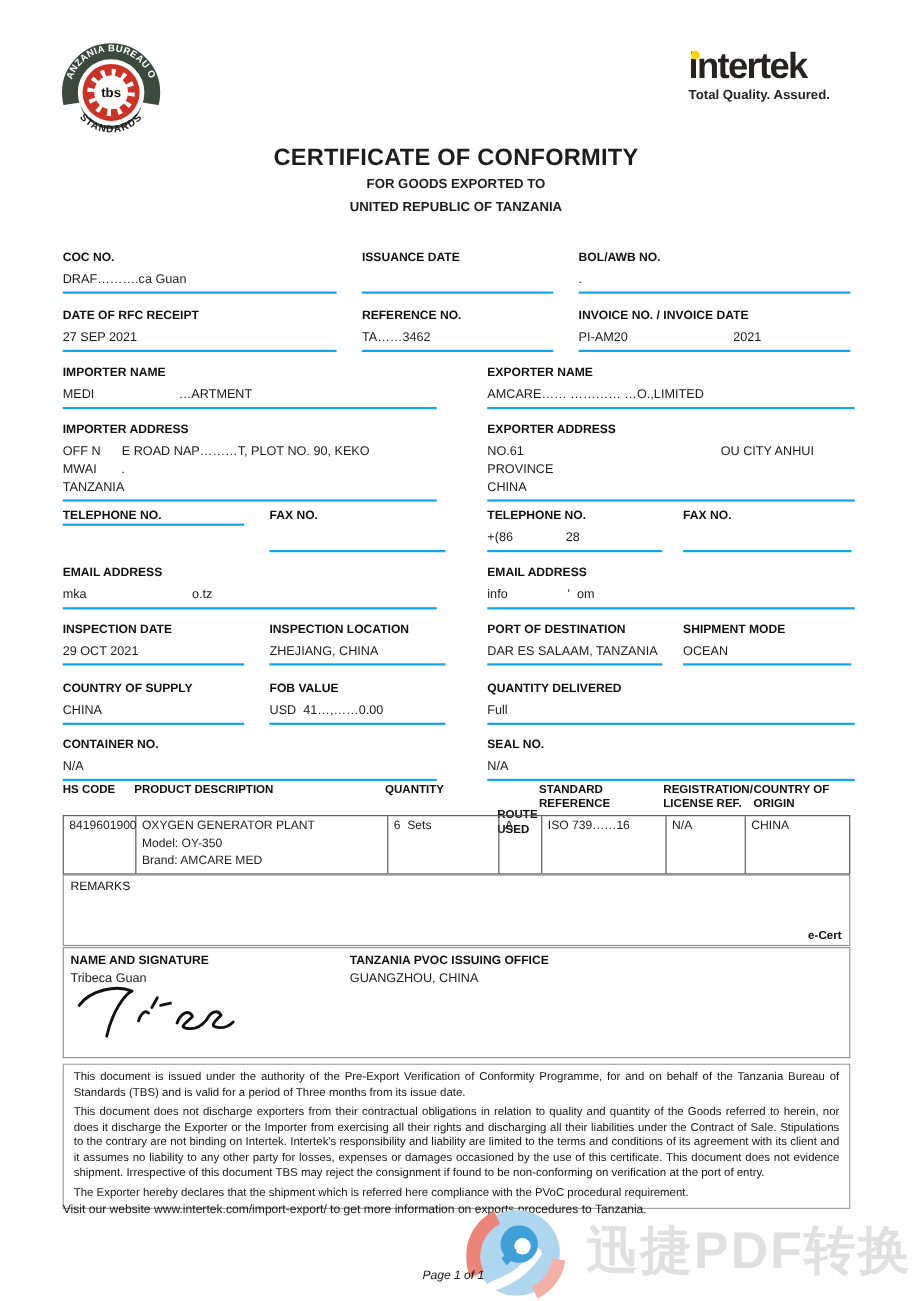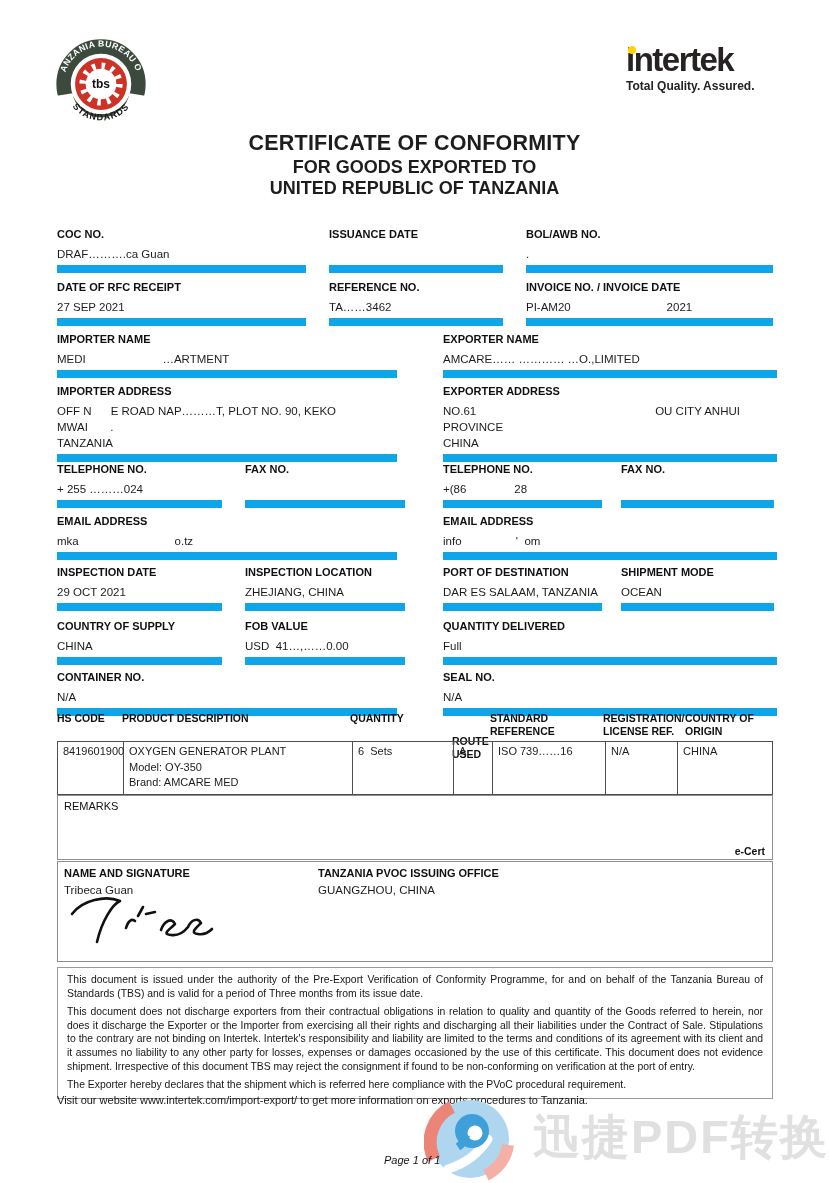--- a/index.html
+++ b/index.html
@@ -6,23 +6,23 @@
   .page{position:relative;width:829px;height:1183px;background:#fff;overflow:hidden;
         font-family:"Liberation Sans",sans-serif;color:#1c1c1c;}
   
   .tbs{position:absolute;left:53px;top:36px;width:96px;height:96px;}
   .itk{position:absolute;left:626px;top:42px;width:175px;}
   .itk-word{position:relative;font-size:33px;font-weight:bold;letter-spacing:-1.5px;color:#262222;line-height:36px;}
   .itk-dot{position:absolute;width:8px;height:8px;border-radius:50%;background:#ffd200;left:2px;top:4px;}
   .itk-tag{font-size:12px;font-weight:bold;color:#262222;margin-top:1px;}
   .title{position:absolute;left:0;top:130px;width:829px;text-align:center;font-weight:bold;color:#1d1d1d;}
   .t1{font-size:21.5px;line-height:27px;letter-spacing:.2px;}
-  .t2{font-size:18px;line-height:21px;}
-  
-  .field{position:absolute;border-bottom:8px solid #0ea5e9;}
+  .t2{font-size:12px;line-height:21px;}
+  
+  .field{position:absolute;border-bottom:2px solid #0ea5e9;}
   .lb{font-size:11px;font-weight:bold;line-height:14px;color:#101010;}
   .vl{font-size:11.5px;line-height:16px;min-height:16px;padding:5px 0 3px;white-space:pre-wrap;color:#1c1c1c;}
   
   .th{position:absolute;font-size:10.5px;font-weight:bold;line-height:13px;color:#101010;}
   .grow{position:absolute;left:57px;top:741px;width:716px;min-height:54px;display:flex;
         border:1.2px solid #4f4f4f;box-sizing:border-box;}
   .gcell{border-right:1.2px solid #4f4f4f;padding:2px 5px;font-size:11px;line-height:15.5px;
          white-space:pre-wrap;box-sizing:border-box;}
   .gcell:last-child{border-right:none;}
   
@@ -125,21 +125,20 @@
   </div>
   <div class="field" style="left:443px;top:384px;width:334px;">
     <div class="lb">EXPORTER ADDRESS</div>
     <div class="vl">NO.61                                                        OU CITY ANHUI
 PROVINCE
 CHINA</div>
   </div>
 
   <div class="field" style="left:57px;top:462px;width:165px;">
     <div class="lb">TELEPHONE NO.</div>
-    <div class="vl">+ 255 ………024</div>
   </div>
   <div class="field" style="left:245px;top:462px;width:160px;">
     <div class="lb">FAX NO.</div>
     <div class="vl"></div>
   </div>
   <div class="field" style="left:443px;top:462px;width:159px;">
     <div class="lb">TELEPHONE NO.</div>
     <div class="vl">+(86               28</div>
   </div>
   <div class="field" style="left:621px;top:462px;width:153px;">

